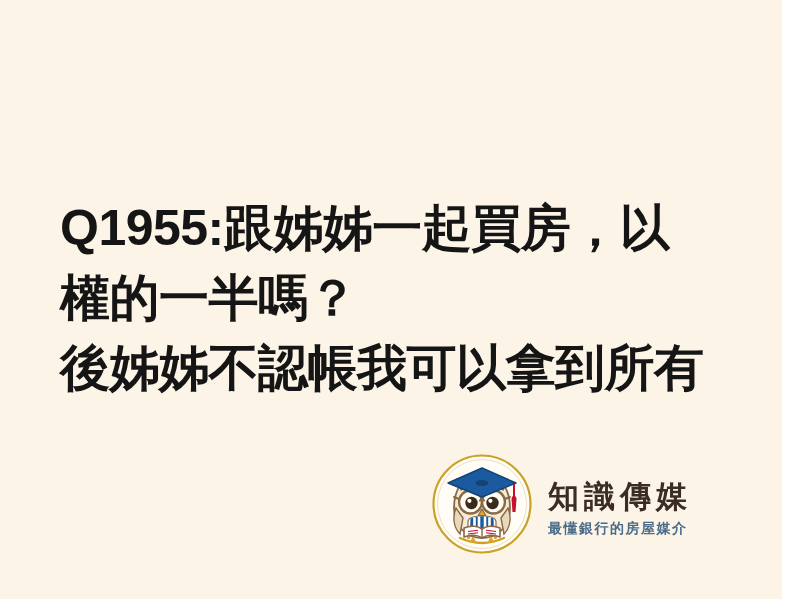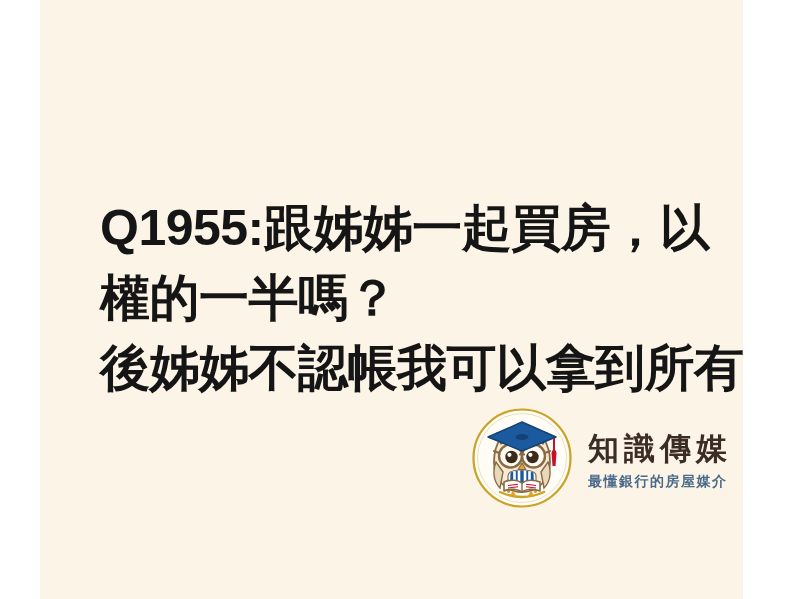--- a/index.html
+++ b/index.html
@@ -9,25 +9,24 @@
   }
   body {
     width: 799px;
     height: 599px;
     overflow: hidden;
     font-family: "Liberation Sans", "DejaVu Sans", sans-serif;
   }
 
   #slide {
     position: relative;
-    width: 703px;
+    width: 782px;
     height: 599px;
     background: #FCF5E7;
     box-sizing: border-box;
-    margin-left: 40px;
   }
 
   
   #headline {
     position: absolute;
     left: 60px;
     top: 193px;
     width: 680px;
   }
   .headline-line {
@@ -38,25 +37,24 @@
     line-height: 70px;
     letter-spacing: -0.5px;
     color: #151515;
     white-space: nowrap;
   }
 
   
   #logo {
     position: absolute;
     left: 430px;
-    top: 404px;
+    top: 452px;
     width: 270px;
     height: 108px;
     display: flex;
-    align-items: center;
     gap: 14px;
   }
 
   #logo-mark {
     flex: 0 0 auto;
     width: 104px;
     height: 104px;
     position: relative;
   }
   #logo-mark svg {
@@ -77,21 +75,21 @@
     font-family: "Liberation Sans", "DejaVu Sans", sans-serif;
     font-weight: 700;
     font-size: 31px;
     line-height: 36px;
     letter-spacing: 5px;
     color: #3C2D24;
     white-space: nowrap;
   }
   #brand-tagline {
     margin-top: 5px;
-    font-family: Liberation Sans, sans-serif;
+    font-family: Liberation Mono, monospace;
     font-weight: 700;
     font-size: 14px;
     line-height: 18px;
     letter-spacing: 1.5px;
     color: #4A6B8A;
     white-space: nowrap;
   }
 </style>
 </head>
 <body>

